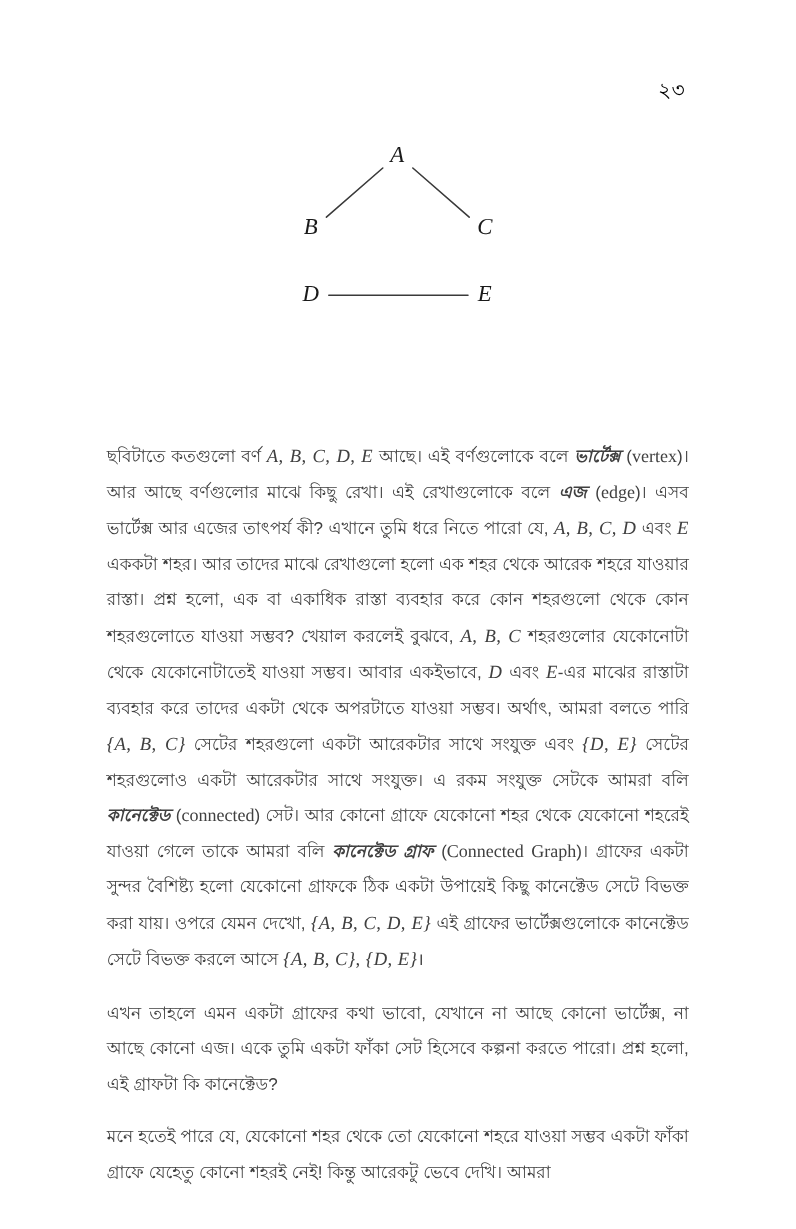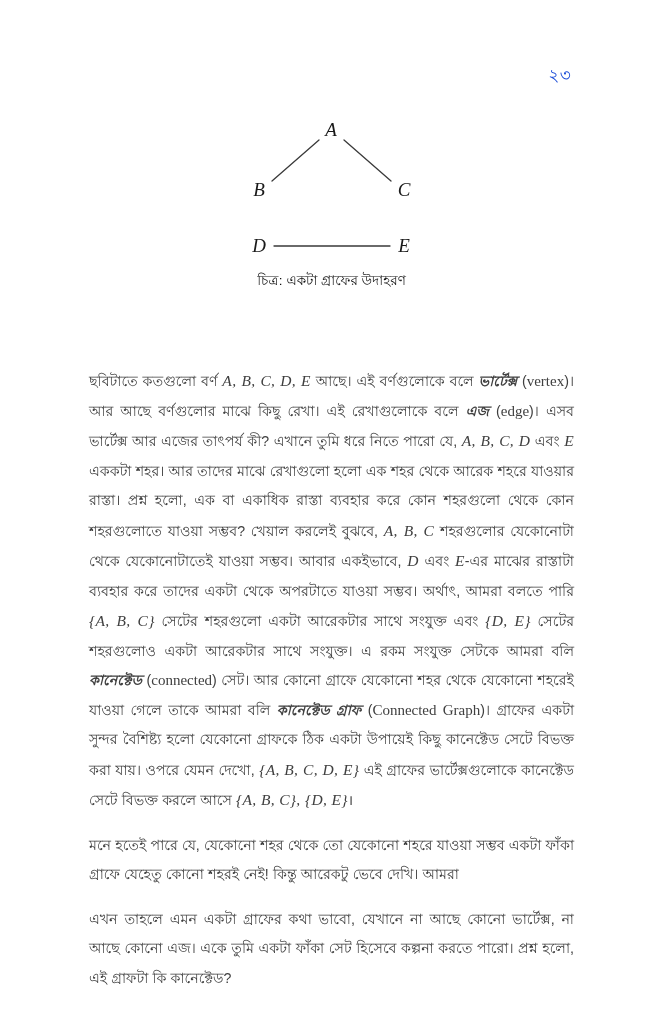--- a/index.html
+++ b/index.html
@@ -12,21 +12,21 @@
     overflow:hidden;
   }
   .page { position:relative; width:663px; height:1024px; }
 
   
   .folio {
     position:absolute;
     top:62px; right:92px;
     font-family:"Liberation Serif", serif;
     font-size:17px;
-    color:#1d4ed8;
+    color:#000000;
     letter-spacing:0.3px;
   }
 
   
   .figure { position:absolute; left:0; top:104px; width:663px; }
   .figure-canvas { position:relative; width:663px; height:160px; }
   .figure-canvas svg { position:absolute; left:0; top:0; }
   .node-label {
     position:absolute;
     font-family:"Liberation Serif", serif;
@@ -95,25 +95,21 @@
           </g>
       </svg>
       <div id="node-group">
           <div class="node-label" style="left: 331px; top: 26px;">A</div>
           <div class="node-label" style="left: 259px; top: 86px;">B</div>
           <div class="node-label" style="left: 404px; top: 86px;">C</div>
           <div class="node-label" style="left: 259px; top: 142px;">D</div>
           <div class="node-label" style="left: 404px; top: 142px;">E</div>
         </div>
     </div>
-    <div class="caption">
-      <span class="cap-label">চিত্র:</span>
-      <span>একটা গ্রাফের উদাহরণ</span>
-    </div>
   </div>
 
   <div class="body">
     <p class="para" id="para-0">ছবিটাতে কতগুলো বর্ণ <span class="mth">A, B, C, D, E</span> আছে। এই বর্ণগুলোকে বলে <span class="term">ভার্টেক্স</span> (<span class="rm">vertex</span>)। আর আছে বর্ণগুলোর মাঝে কিছু রেখা। এই রেখাগুলোকে বলে <span class="term">এজ</span> (<span class="rm">edge</span>)। এসব ভার্টেক্স আর এজের তাৎপর্য কী? এখানে তুমি ধরে নিতে পারো যে, <span class="mth">A, B, C, D</span> এবং <span class="mth">E</span> এককটা শহর। আর তাদের মাঝে রেখাগুলো হলো এক শহর থেকে আরেক শহরে যাওয়ার রাস্তা। প্রশ্ন হলো, এক বা একাধিক রাস্তা ব্যবহার করে কোন শহরগুলো থেকে কোন শহরগুলোতে যাওয়া সম্ভব?  খেয়াল করলেই বুঝবে, <span class="mth">A, B, C</span> শহরগুলোর যেকোনোটা থেকে যেকোনোটাতেই যাওয়া সম্ভব। আবার একইভাবে, <span class="mth">D</span> এবং <span class="mth">E</span>-এর মাঝের রাস্তাটা ব্যবহার করে তাদের একটা থেকে অপরটাতে যাওয়া সম্ভব। অর্থাৎ, আমরা বলতে পারি <span class="mth">{A, B, C}</span> সেটের শহরগুলো একটা আরেকটার সাথে সংযুক্ত এবং <span class="mth">{D, E}</span> সেটের শহরগুলোও একটা আরেকটার সাথে সংযুক্ত। এ রকম সংযুক্ত সেটকে আমরা বলি <span class="term">কানেক্টেড</span> (<span class="rm">connected</span>) সেট। আর কোনো গ্রাফে যেকোনো শহর থেকে যেকোনো শহরেই যাওয়া গেলে তাকে আমরা বলি <span class="term">কানেক্টেড গ্রাফ</span> (<span class="rm">Connected Graph</span>)। গ্রাফের একটা সুন্দর বৈশিষ্ট্য হলো যেকোনো গ্রাফকে ঠিক একটা উপায়েই কিছু কানেক্টেড সেটে বিভক্ত করা যায়। ওপরে যেমন দেখো, <span class="mth">{A, B, C, D, E}</span> এই গ্রাফের ভার্টেক্সগুলোকে কানেক্টেড সেটে বিভক্ত করলে আসে <span class="mth">{A, B, C}, {D, E}</span>।</p>
+    <p class="para" id="para-1">এখন তাহলে এমন একটা গ্রাফের কথা ভাবো, যেখানে না আছে কোনো ভার্টেক্স, না আছে কোনো এজ। একে তুমি একটা ফাঁকা সেট হিসেবে কল্পনা করতে পারো। প্রশ্ন হলো, এই গ্রাফটা কি কানেক্টেড?</p>
     <p class="para" id="para-2">মনে হতেই পারে যে, যেকোনো শহর থেকে তো যেকোনো শহরে যাওয়া সম্ভব একটা ফাঁকা গ্রাফে যেহেতু কোনো শহরই নেই! কিন্তু আরেকটু ভেবে দেখি। আমরা</p>
-    <p class="para" id="para-1">এখন তাহলে এমন একটা গ্রাফের কথা ভাবো, যেখানে না আছে কোনো ভার্টেক্স, না আছে কোনো এজ। একে তুমি একটা ফাঁকা সেট হিসেবে কল্পনা করতে পারো। প্রশ্ন হলো, এই গ্রাফটা কি কানেক্টেড?</p>
   </div>
 
 </div>
 
 </body></html>

